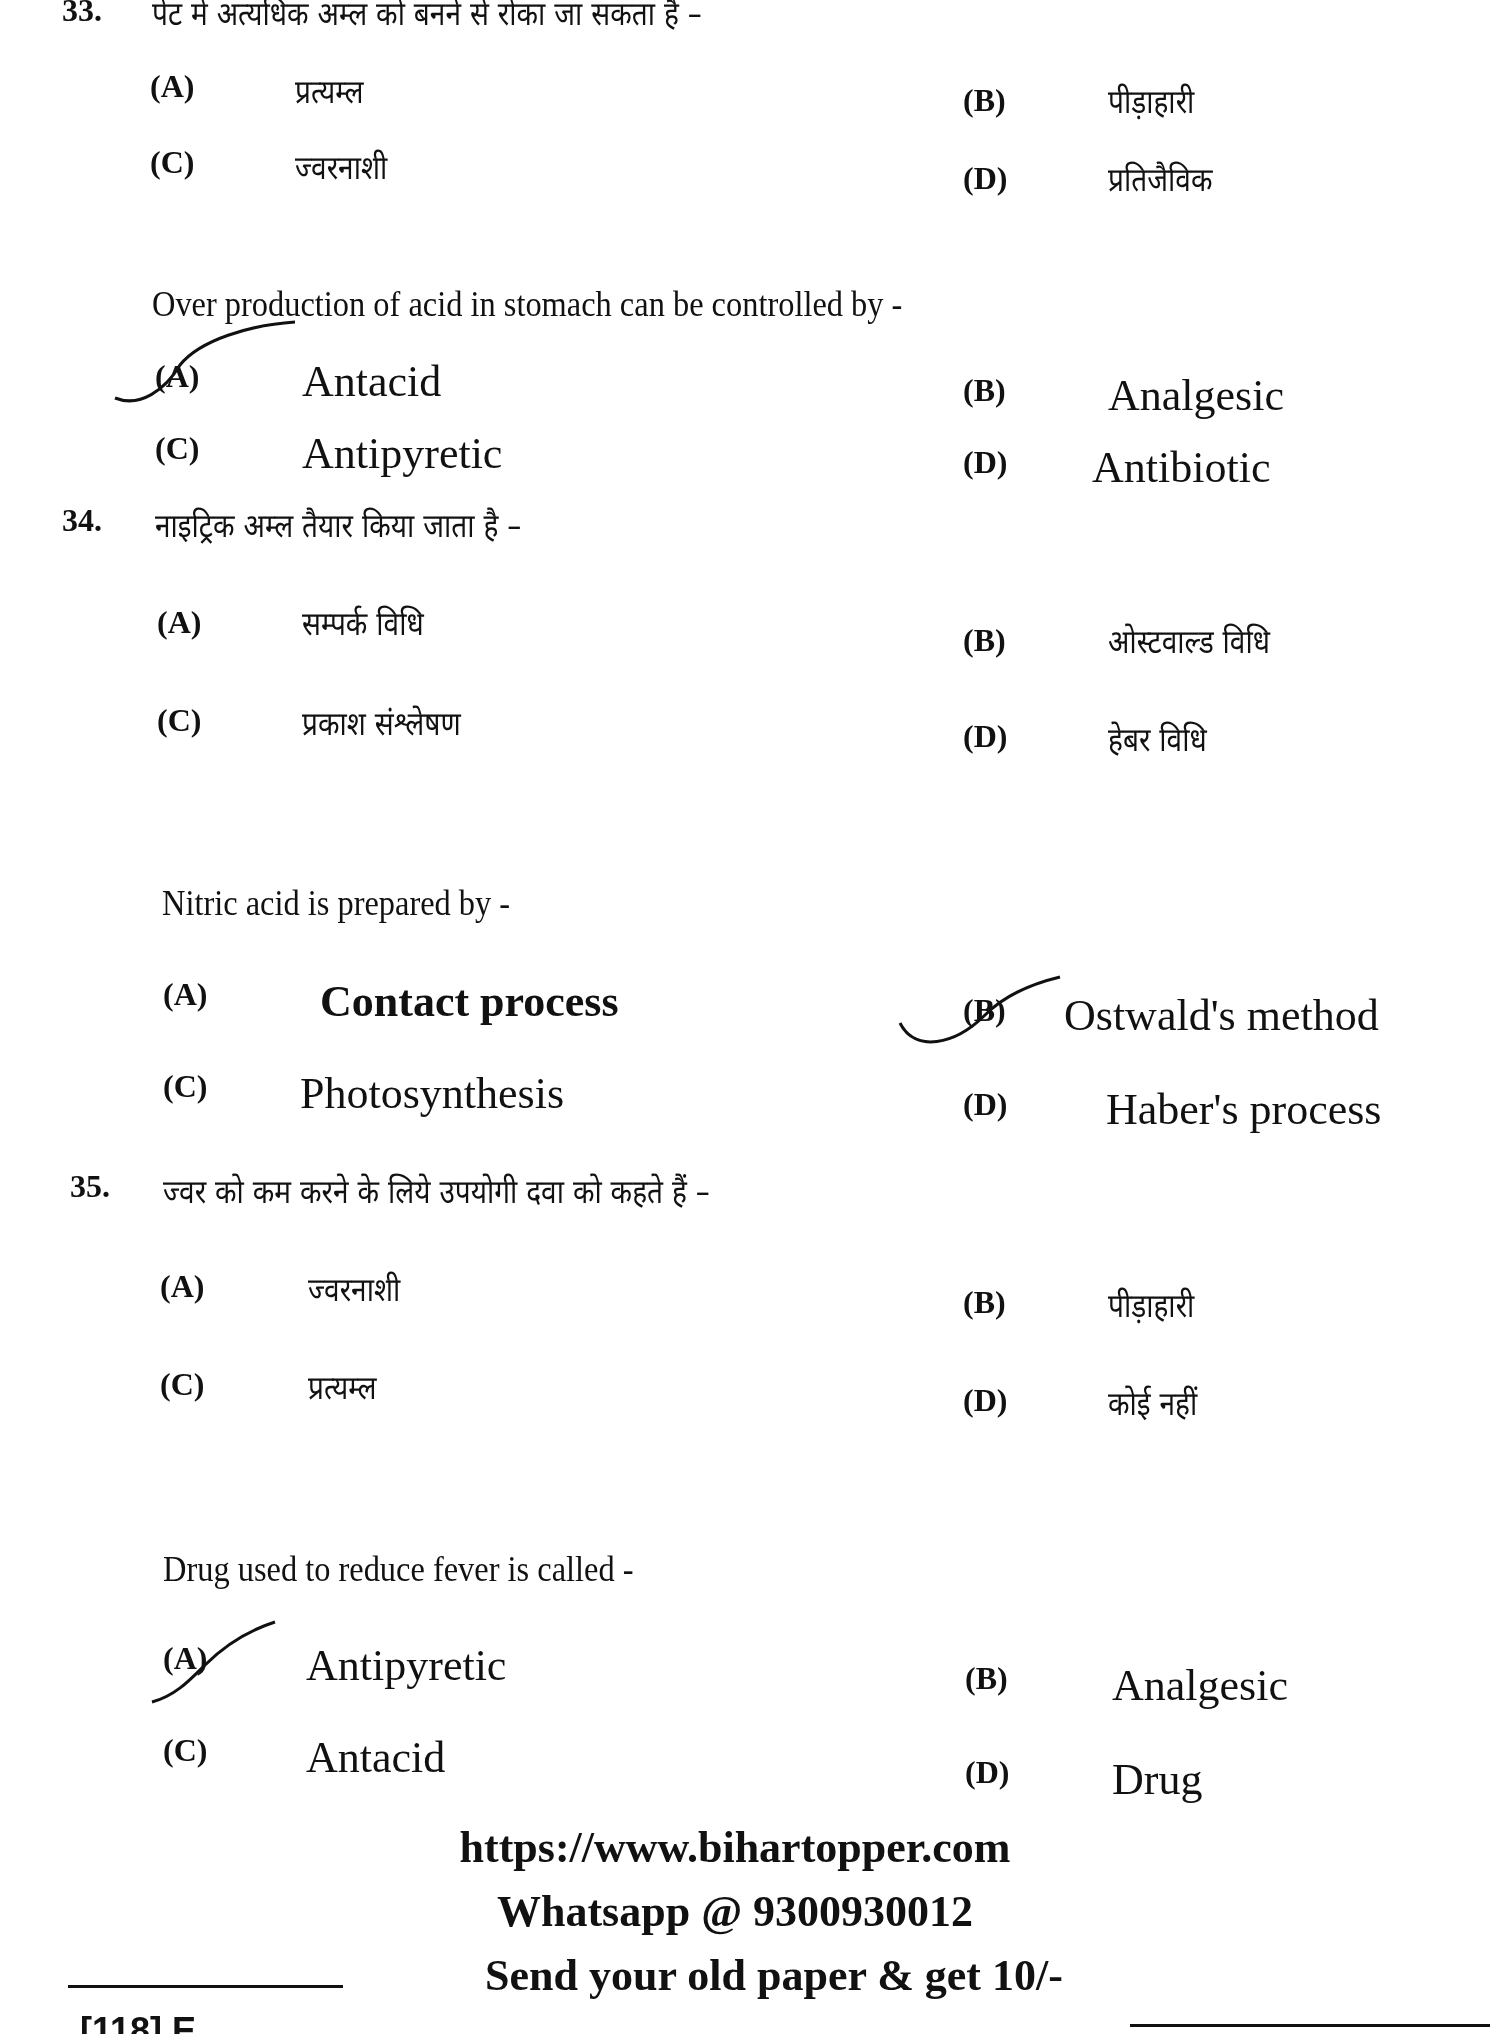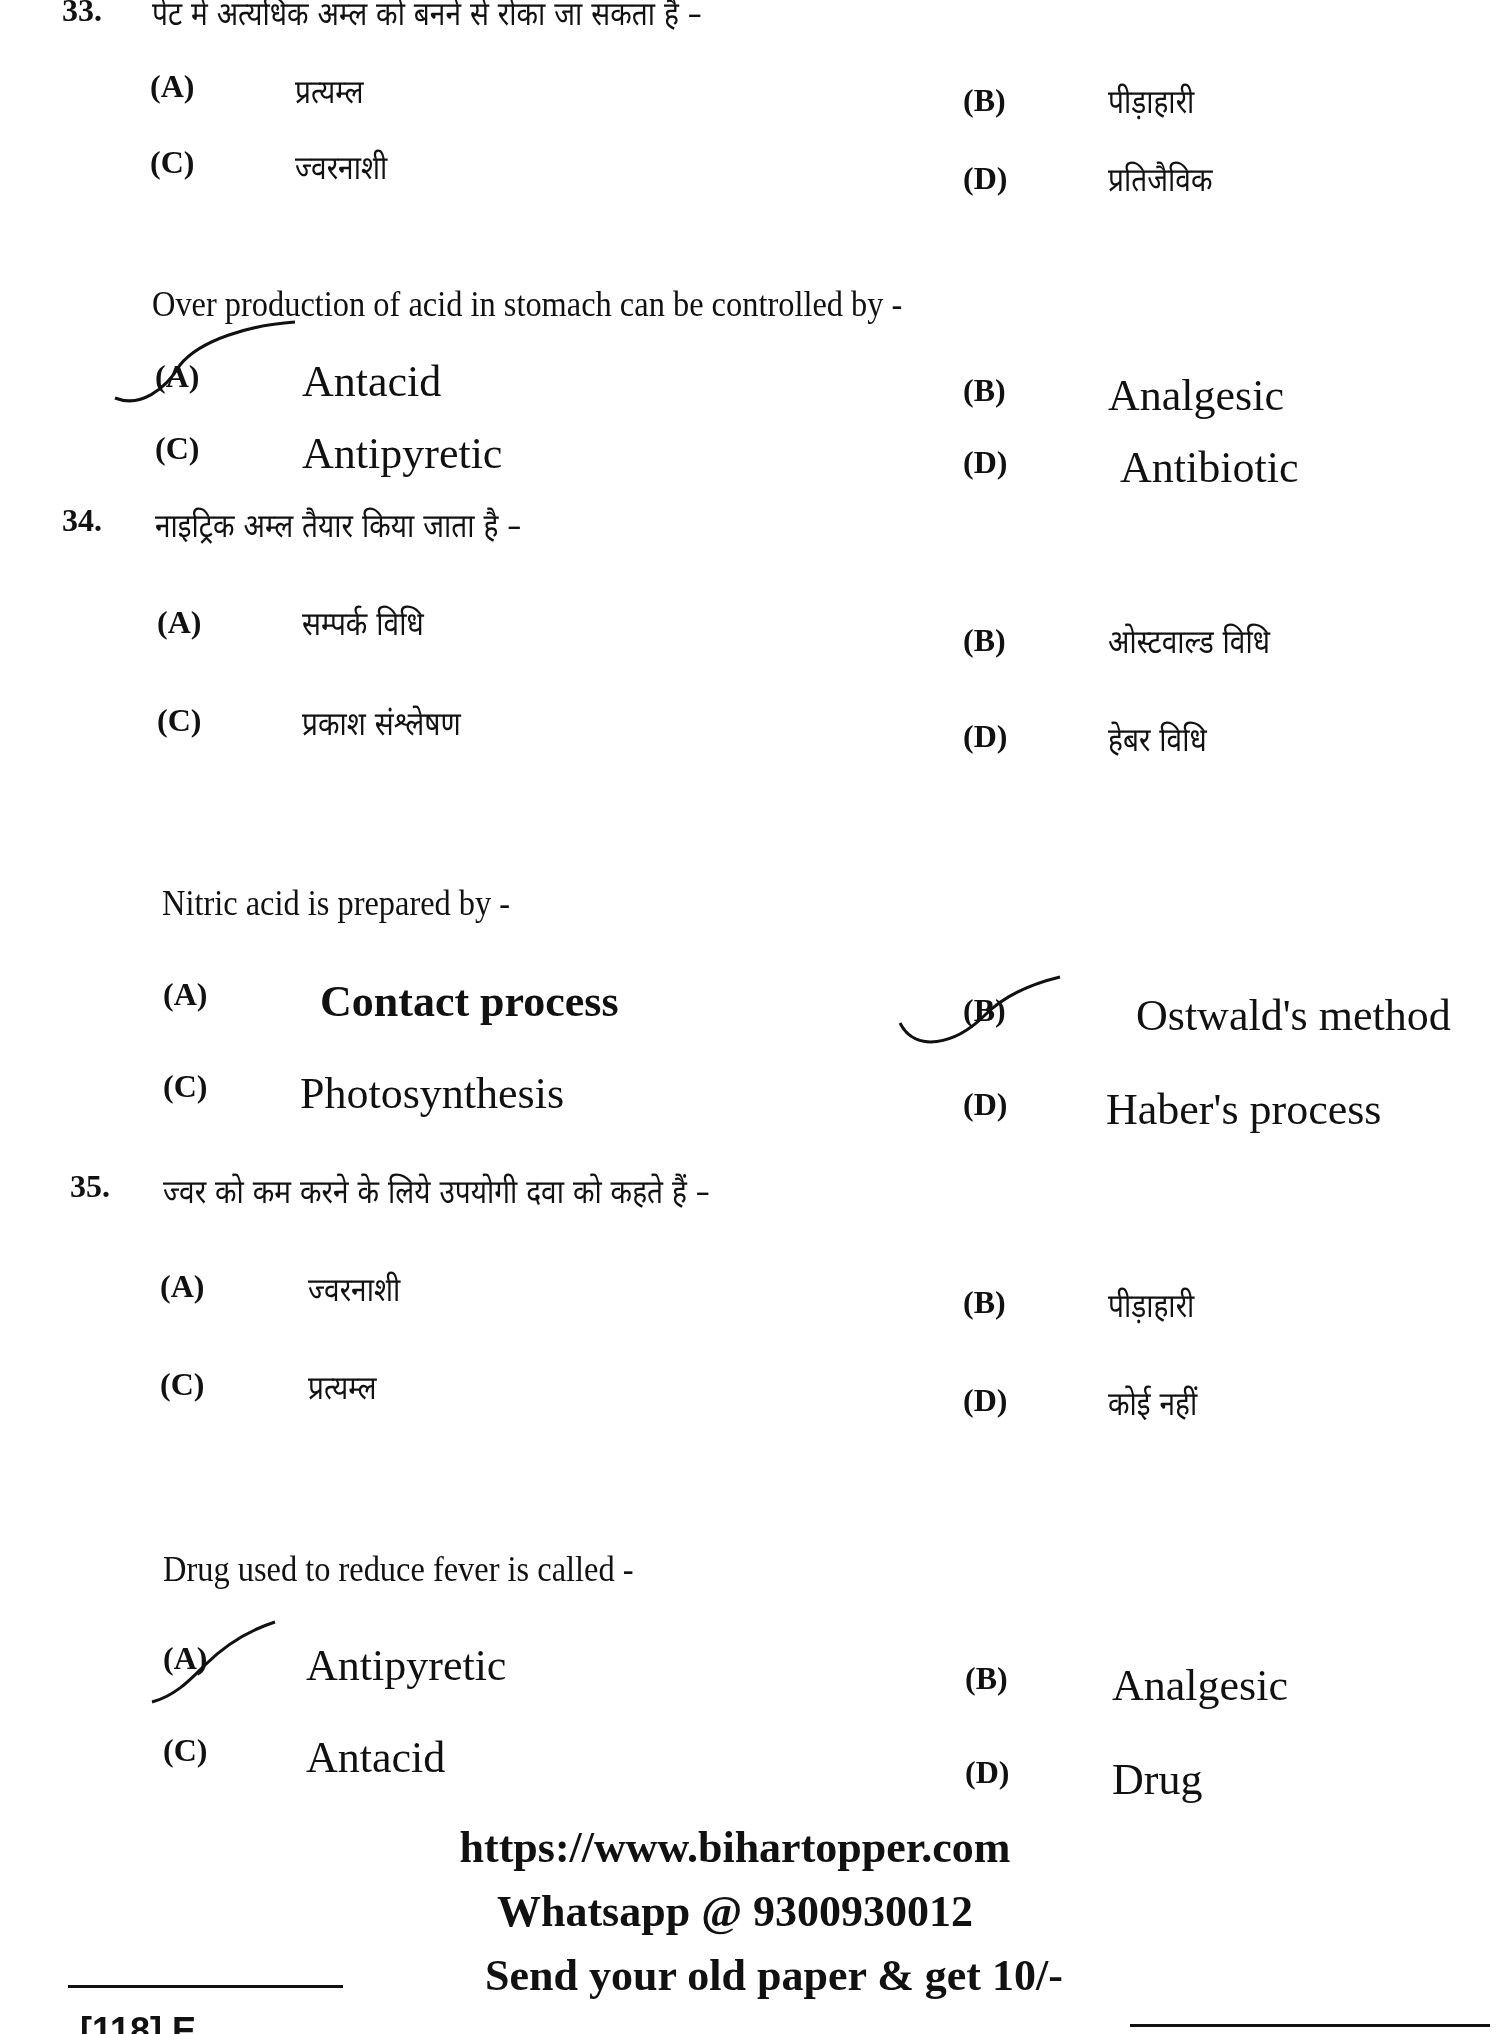--- a/index.html
+++ b/index.html
@@ -30,41 +30,41 @@
 <div class="abs hi" style="left:1108px;top:156px;">प्रतिजैविक</div>
 
 <div class="abs en" style="left:152px;top:283px;">Over production of acid in stomach can be controlled by -</div>
 <div class="abs lbl" style="left:155px;top:358px;">(A)</div>
 <div class="abs opt-en" style="left:302px;top:356px;">Antacid</div>
 <div class="abs lbl" style="left:963px;top:372px;">(B)</div>
 <div class="abs opt-en" style="left:1108px;top:370px;">Analgesic</div>
 <div class="abs lbl" style="left:155px;top:430px;">(C)</div>
 <div class="abs opt-en" style="left:302px;top:428px;">Antipyretic</div>
 <div class="abs lbl" style="left:963px;top:444px;">(D)</div>
-<div class="abs opt-en" style="left:1120px;top:442px;">Antibiotic</div>
+<div class="abs opt-en" style="left:1092px;top:442px;">Antibiotic</div>
 <svg class="tick" style="left:110px;top:320px;" width="190" height="90">
   <path d="M5,78 C30,88 55,70 70,45 C90,20 140,5 185,2" stroke="#111" stroke-width="3" fill="none"></path>
 </svg>
 
 <div class="abs qnum" style="left:62px;top:502px;">34.</div>
 <div class="abs hi" style="left:155px;top:502px;">नाइट्रिक अम्ल तैयार किया जाता है –</div>
 <div class="abs lbl" style="left:157px;top:604px;">(A)</div>
 <div class="abs hi" style="left:302px;top:600px;">सम्पर्क विधि</div>
 <div class="abs lbl" style="left:963px;top:622px;">(B)</div>
 <div class="abs hi" style="left:1108px;top:618px;">ओस्टवाल्ड विधि</div>
 <div class="abs lbl" style="left:157px;top:702px;">(C)</div>
 <div class="abs hi" style="left:302px;top:700px;">प्रकाश संश्लेषण</div>
 <div class="abs lbl" style="left:963px;top:718px;">(D)</div>
 <div class="abs hi" style="left:1108px;top:716px;">हेबर विधि</div>
 
 <div class="abs en" style="left:162px;top:882px;">Nitric acid is prepared by -</div>
 <div class="abs lbl" style="left:163px;top:976px;">(A)</div>
 <div class="abs opt-en" style="left:320px;top:976px;font-weight:bold;">Contact process</div>
 <div class="abs lbl" style="left:963px;top:992px;">(B)</div>
-<div class="abs opt-en" style="left:1136px;top:990px;">Ostwald's method</div>
+<div class="abs opt-en" style="left:1064px;top:990px;">Ostwald's method</div>
 <div class="abs lbl" style="left:163px;top:1068px;">(C)</div>
 <div class="abs opt-en" style="left:300px;top:1068px;">Photosynthesis</div>
 <div class="abs lbl" style="left:963px;top:1086px;">(D)</div>
 <div class="abs opt-en" style="left:1106px;top:1084px;">Haber's process</div>
 <svg class="tick" style="left:895px;top:975px;" width="170" height="80">
   <path d="M5,48 C20,78 60,70 90,40 C110,20 140,8 165,2" stroke="#111" stroke-width="3" fill="none"></path>
 </svg>
 
 <div class="abs qnum" style="left:70px;top:1168px;">35.</div>
 <div class="abs hi" style="left:163px;top:1168px;">ज्वर को कम करने के लिये उपयोगी दवा को कहते हैं –</div>

